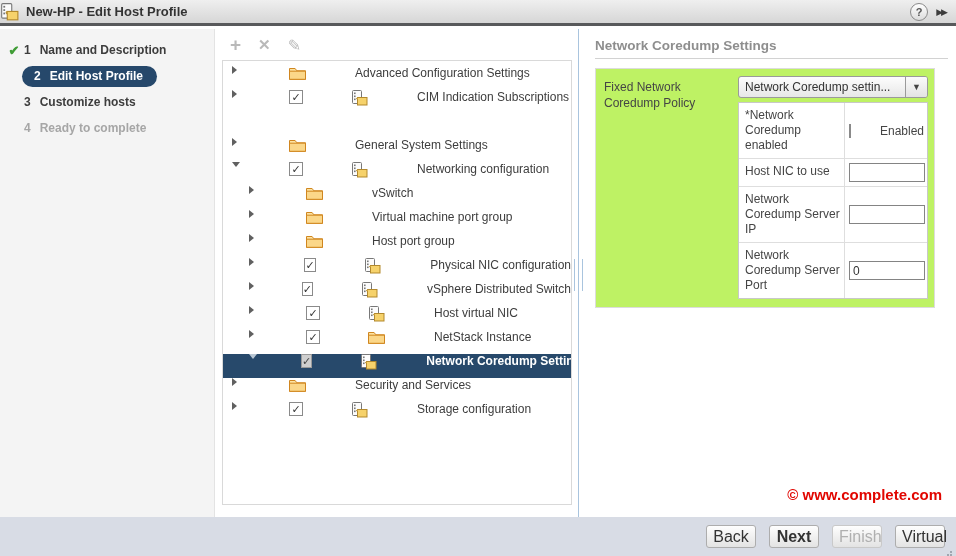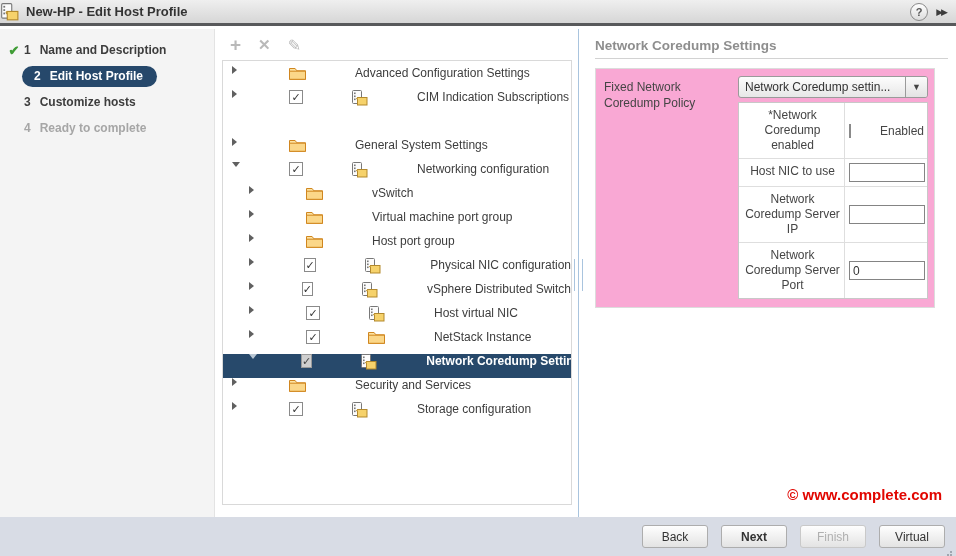--- a/index.html
+++ b/index.html
@@ -55,46 +55,46 @@
   
   .splitter{position:absolute;left:578px;top:29px;bottom:39px;width:1px;background:#a9c4de;cursor:col-resize;}
   .splitter .grip{position:absolute;left:-4px;top:230px;width:9px;height:32px;
     display:flex;justify-content:space-between;}
   .splitter .grip i{width:1px;height:100%;background:#a9c4de;}
 
   
   .panel-title{position:absolute;left:595px;top:38px;font-size:13.5px;font-weight:bold;color:#8e8e8e;}
   .panel-rule{position:absolute;left:595px;top:58px;width:353px;border-bottom:1px solid #d2d2d2;}
   .form-box{position:absolute;left:595px;top:68px;width:340px;border:1px solid #dcdcdc;
-    box-sizing:border-box;display:flex;padding:7px 6px 8px 8px;background:#f9a8d4;}
+    box-sizing:border-box;display:flex;padding:7px 6px 8px 8px;background:#bef264;}
   .policy-label{width:134px;color:#454545;line-height:16px;padding-top:3px;}
   .policy-col{width:190px;}
   .dropdown{height:22px;border:1px solid #9a9a9a;border-radius:3px;background:linear-gradient(#fdfdfd,#e7e7e7);
     display:flex;align-items:center;box-sizing:border-box;cursor:pointer;overflow:hidden;}
   .dropdown .dd-text{flex:1;padding:0 6px;white-space:nowrap;color:#333;}
   .dropdown .dd-btn{width:21px;align-self:stretch;border-left:1px solid #9a9a9a;
     display:flex;align-items:center;justify-content:center;font-size:9px;color:#444;background:linear-gradient(#fbfbfb,#e3e3e3);}
   .fields-table{margin-top:4px;border:1px solid #c8c8c8;}
   .frow{display:flex;border-bottom:1px solid #dedede;background:#fff;}
   .frow:last-child{border-bottom:none;}
-  .fcell-l{flex:1;padding:5px 4px 5px 6px;line-height:15px;color:#454545;border-right:1px solid #dedede;text-align:center;}
+  .fcell-l{flex:1;padding:5px 4px 5px 6px;line-height:15px;color:#454545;border-right:1px solid #dedede;}
   .fcell-r{width:82px;display:flex;align-items:center;padding:4px 4px;box-sizing:border-box;gap:24px;}
   .fcell-r input[type=text]{width:68px;height:15px;border:1px solid #848484;font-family:"Liberation Sans",sans-serif;
     font-size:12px;padding:1px 3px;outline:none;color:#333;}
   .fcell-r .cb{margin-right:5px;}
   .cb-lbl{color:#454545;}
 
   .watermark{position:absolute;right:14px;top:486px;font-size:15px;font-weight:bold;color:#e10600;}
 
   
   .footer{position:absolute;left:0;bottom:0;width:956px;height:39px;background:#d8dce5;
     display:flex;align-items:center;justify-content:flex-end;gap:13px;box-sizing:border-box;padding-right:11px;}
-  .btn{width:66px;height:23px;border:1px solid #adadad;border-radius:3px;
+  .btn{width:50px;height:23px;border:1px solid #adadad;border-radius:3px;
     background:linear-gradient(#fefefe,#e3e3e3);font-family:"Liberation Sans",sans-serif;
-    font-size:12px;color:#333;cursor:pointer;}
+    font-size:16px;color:#333;cursor:pointer;}
   .btn.primary{font-weight:bold;}
   .btn.disabled{color:#b0b0b0;border-color:#c9c9c9;cursor:default;}
   .resize-grip{position:absolute;right:10px;bottom:3px;width:2px;height:2px;background:transparent;
     box-shadow:6px 0 0 #a0a6b0,6px 3px 0 #a0a6b0,6px 6px 0 #a0a6b0,3px 3px 0 #a0a6b0,3px 6px 0 #a0a6b0,0 6px 0 #a0a6b0;}
 </style>
 </head>
 <body>
 
 <div class="window">
 

